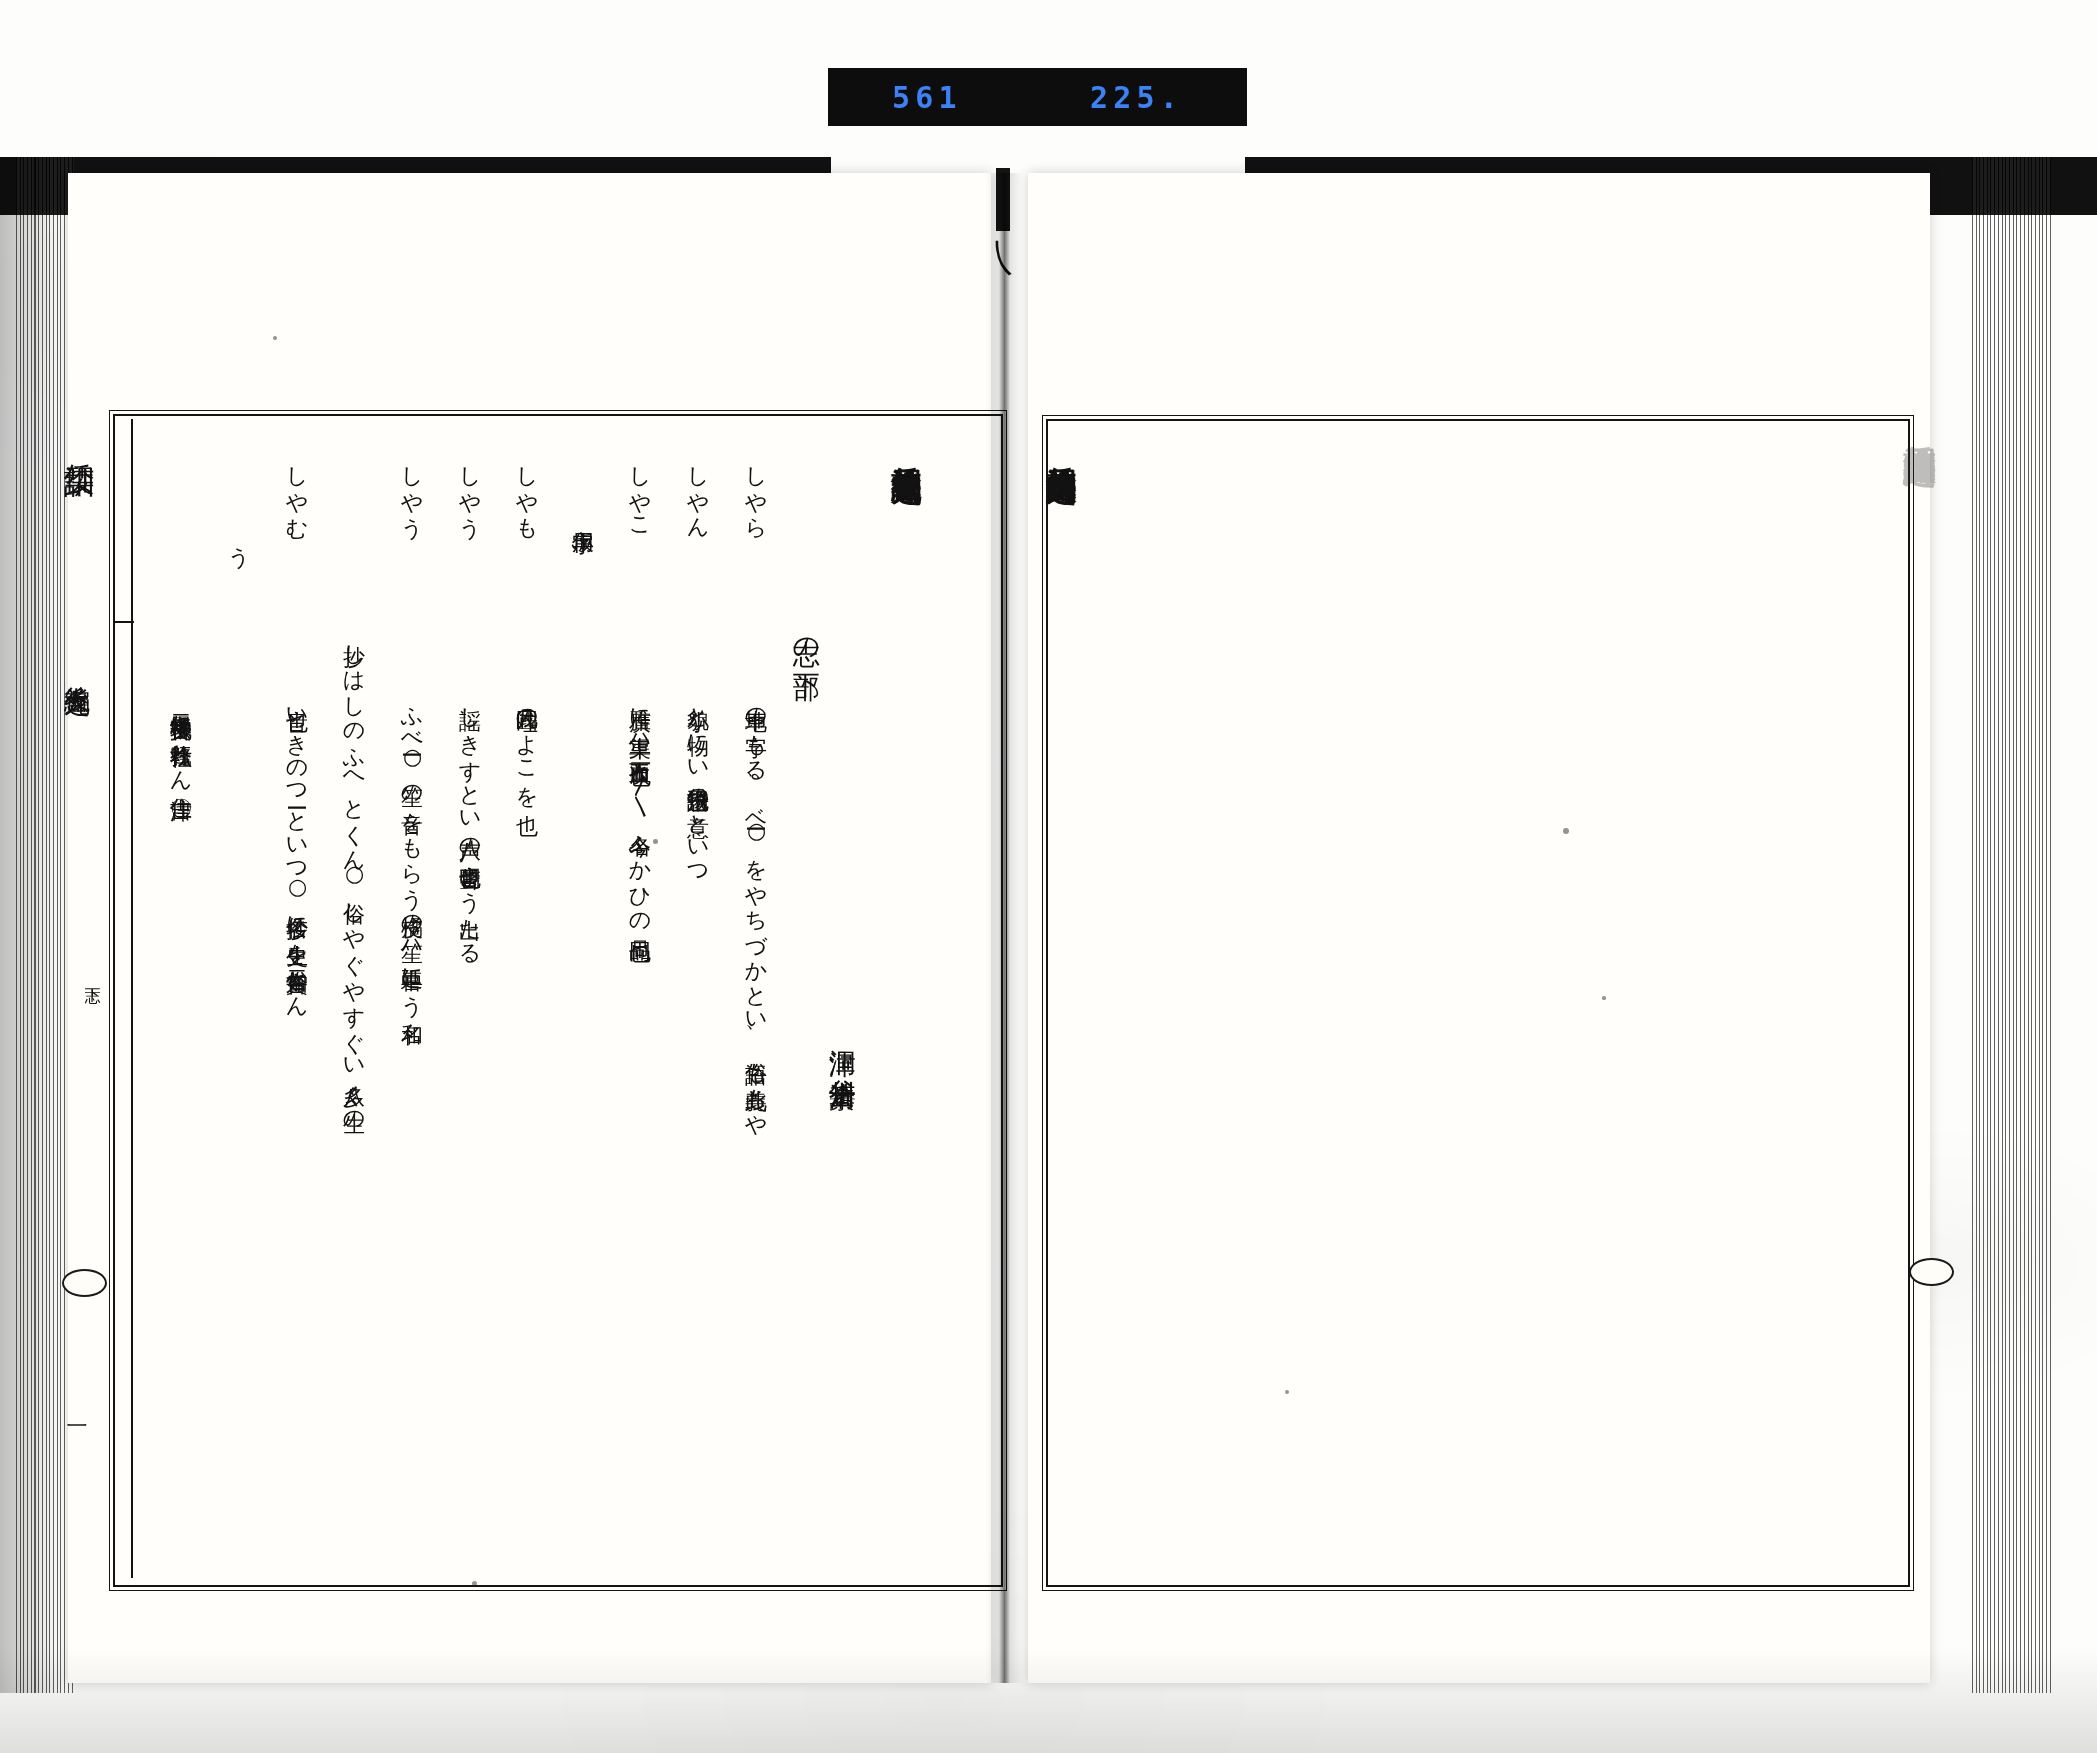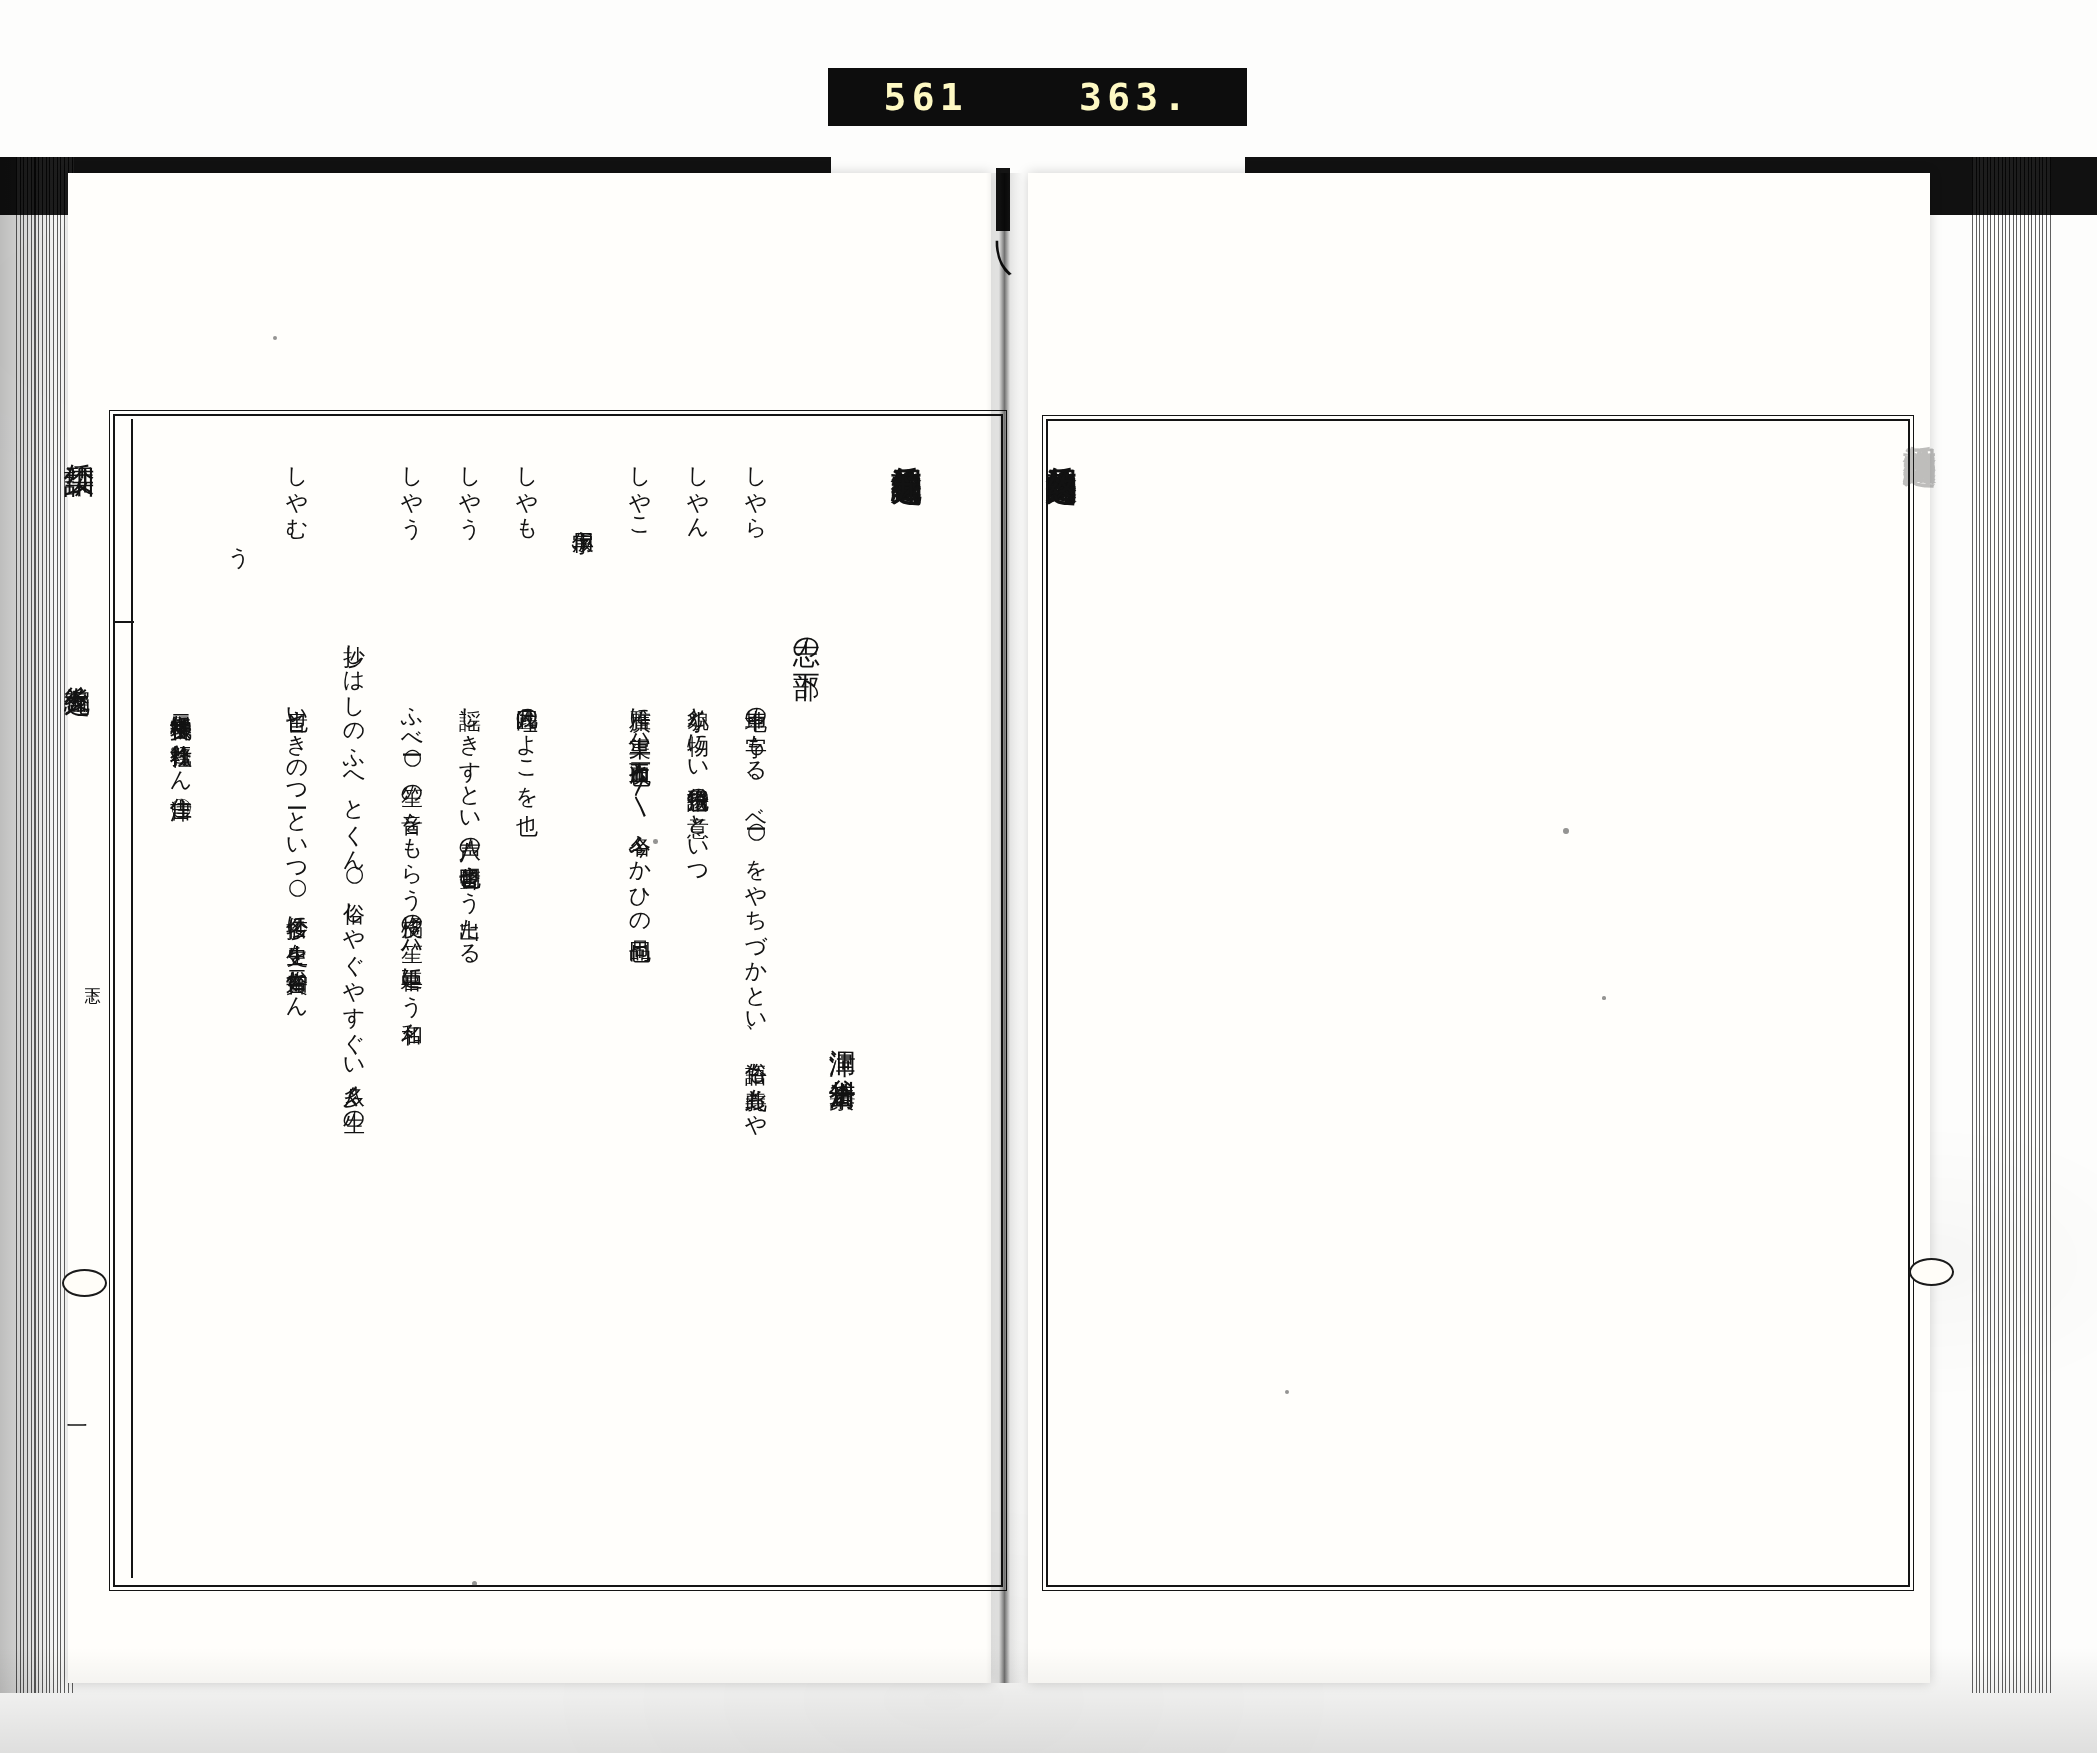--- a/index.html
+++ b/index.html
@@ -43,23 +43,23 @@
     top: 68px;
     width: 419px;
     height: 58px;
     background: #0d0d0d;
     display: flex;
     align-items: center;
     justify-content: space-around;
     letter-spacing: 5.2px;
   }
   #film-header .num {
-    color: #fef9c3;
+    color: #3b82f6;
     font-family: "DejaVu Sans Mono", monospace;
-    font-size: 38px;
+    font-size: 30px;
     font-weight: bold;
   }
 
   
   .film-band {
     position: absolute;
     background: #111;
   }
   #band-left  { left: 0;      top: 157px; width: 831px; height: 58px; }
   #band-right { left: 1245px; top: 157px; width: 852px; height: 58px; }
@@ -228,21 +228,21 @@
 </style>
 </head>
 <body>
 
 <div id="scan">
 
   <div class="grain"></div>
 
   <div id="film-header">
     <span class="num">561</span>
-    <span class="num">363.</span>
+    <span class="num">225.</span>
   </div>
 
   <div class="film-band" id="band-left"></div>
   <div class="film-band" id="band-right"></div>
 
   <div class="tear" style="left:94px;  top:207px; width:63px; height:13.6px;"></div>
   <div class="tear" style="left:173px;  top:210px; width:31px;  height:9.4px;"></div>
   <div class="tear" style="left:246px;  top:209px; width:15.7px;  height:7.3px;"></div>
   <div class="tear" style="left:996px; top:168px; width:13.6px;  height:63px;"></div>
   <div class="tear" style="left:1825px; top:194px; width:63px; height:24px;"></div>

